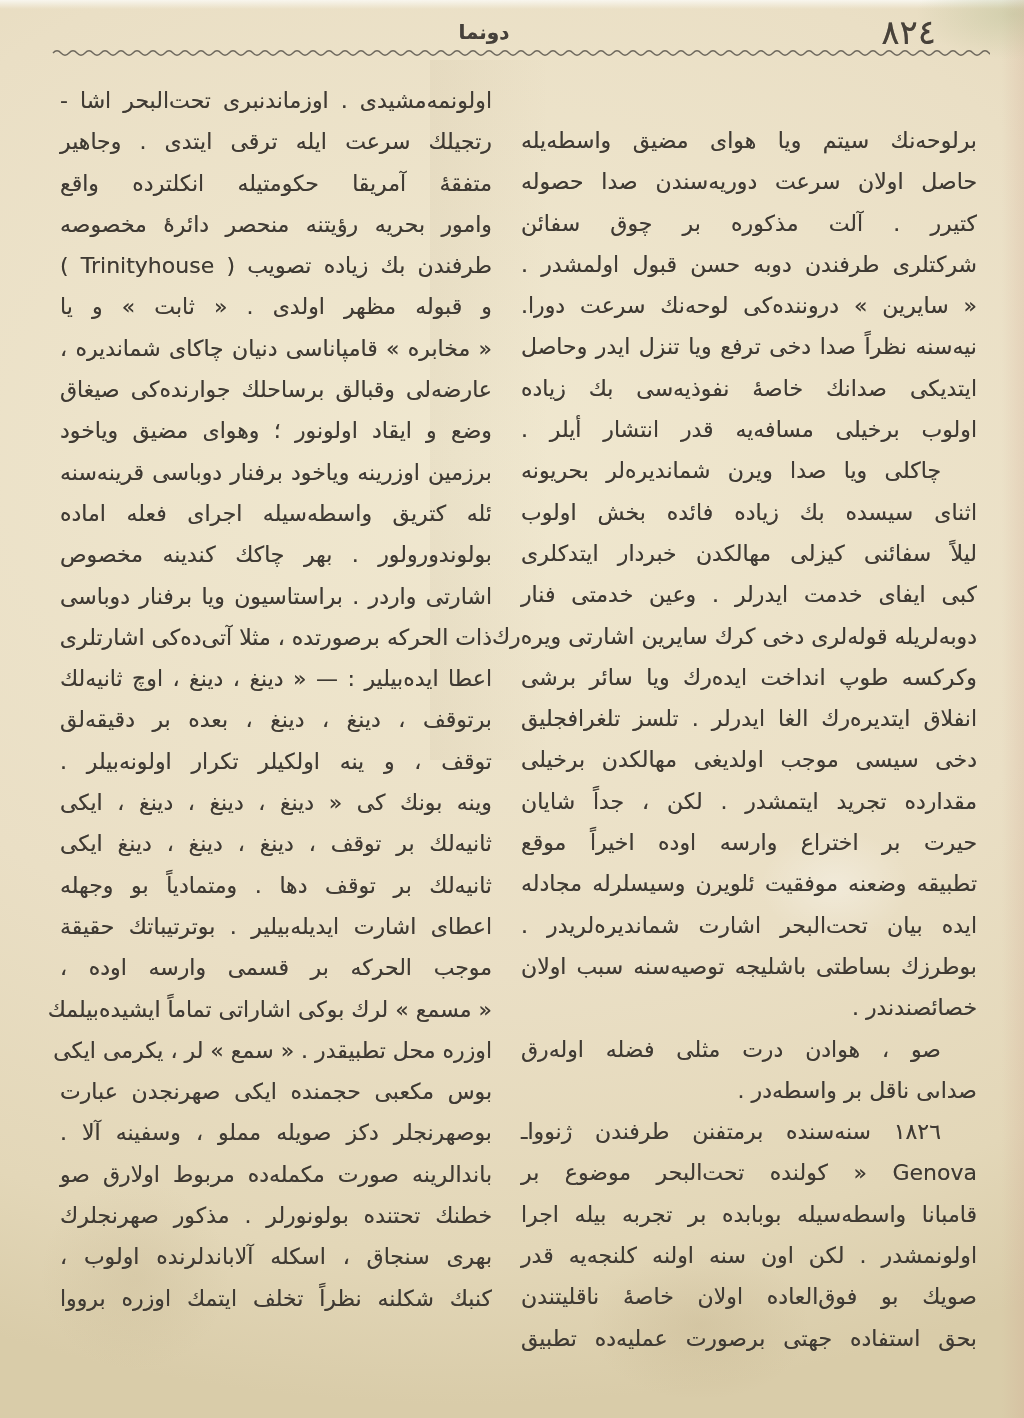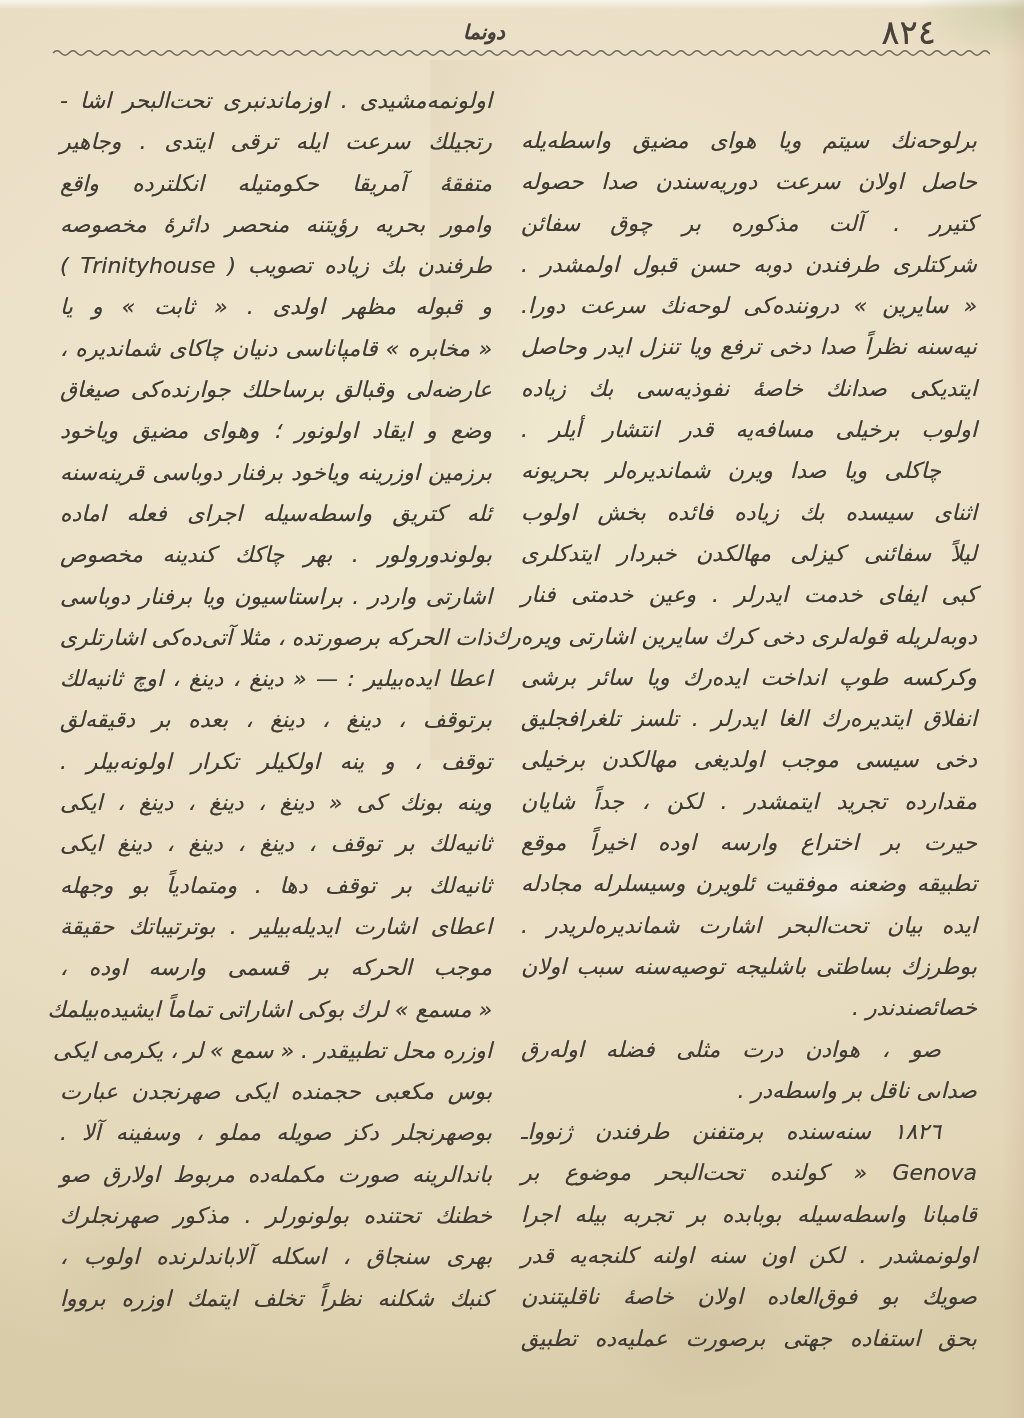--- a/index.html
+++ b/index.html
@@ -17,29 +17,28 @@
   .stain.s2{left:760px;top:830px;width:150px;height:110px;background:radial-gradient(closest-side,rgba(255,255,255,.35),rgba(255,255,255,0));}
   .stain.s3{left:40px;top:1180px;width:190px;height:190px;background:radial-gradient(closest-side,rgba(150,128,86,.10),rgba(150,128,86,0));}
   .stain.s4{left:430px;top:60px;width:120px;height:700px;background:linear-gradient(to right,rgba(148,126,86,.07),rgba(148,126,86,0));}
 
   .page-number{
     position:absolute;top:12px;right:88px;font-size:34px;color:#48423a;
     letter-spacing:1px;text-shadow:0 0 .5px rgba(72,66,58,.6);
   }
   .title{
     position:absolute;top:20px;left:0;right:56px;text-align:center;
-    font-size:20px;font-weight:bold;color:#45403a;text-shadow:0 0 .5px rgba(69,64,58,.55);font-style:italic;
+    font-size:20px;font-weight:bold;color:#45403a;text-shadow:0 0 .5px rgba(69,64,58,.55);
   }
   .rule{position:absolute;top:46px;left:52px;right:34px;height:12px;width:938px;}
   .rule path{stroke:#57524a;stroke-width:1.4;fill:none;opacity:.85;}
 
   .col{
     position:absolute;top:80px;color:#3f3a33;font-size:22px;line-height:41.3px;
     text-shadow:0 0 .45px rgba(63,58,51,.55);
-    font-style:italic;
   }
   .col-right{right:47px;width:456px;margin-top:40px;}
   .col-left{left:60px;width:432px;}
   .line{
     text-align:justify;text-align-last:justify;-moz-text-align-last:justify;
     white-space:nowrap;height:41.3px;overflow:visible;
   }
   .line.indent{padding-right:36px;}
   .line.end{text-align-last:right;-moz-text-align-last:right;}
 </style>

